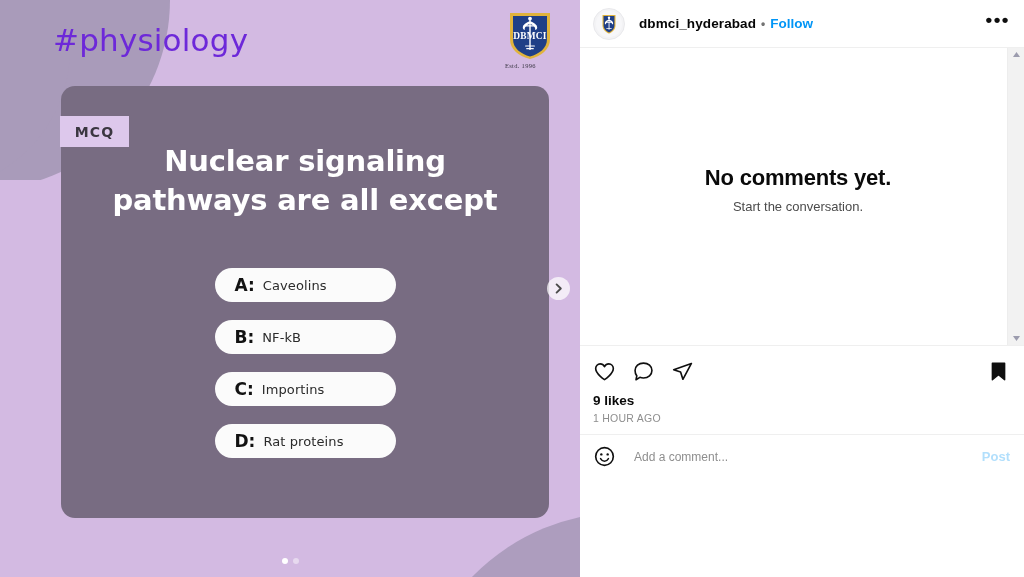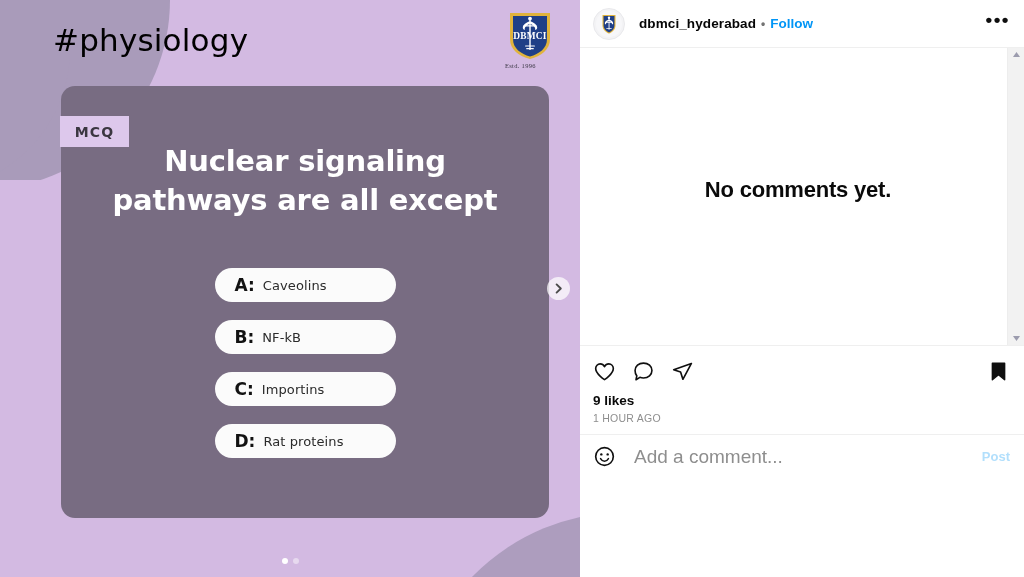--- a/index.html
+++ b/index.html
@@ -73,21 +73,21 @@
     height: 420px;
     background: #d3bae2;
   }
 
   .hashtag {
     position: absolute;
     left: 53px;
     top: 22px;
     font-size: 31px;
     letter-spacing: 0.2px;
-    color: #000000;
+    color: #6d28d9;
     font-weight: 400;
     font-family: "DejaVu Sans", sans-serif;
   }
 
   
   .brand-logo {
     position: absolute;
     left: 505px;
     top: 9px;
     width: 50px;
@@ -375,21 +375,21 @@
     display: flex;
     align-items: center;
     flex: 0 0 auto;
   }
   .emoji-btn svg { display: block; }
   .comment-input {
     flex: 1 1 auto;
     border: none;
     outline: none;
     margin-left: 16px;
-    font-size: 19px;
+    font-size: 12px;
     color: #262626;
     font-family: "Liberation Sans", sans-serif;
     background: transparent;
   }
   .comment-input::placeholder { color: #8e8e8e; }
   .post-btn {
     color: #b2dffc;
     font-size: 13px;
     font-weight: 600;
     cursor: pointer;
@@ -494,20 +494,21 @@
         <span class="username">dbmci_hyderabad</span>
         <span class="sep">•</span>
         <span class="follow-link">Follow</span>
       </div>
       <div class="more-btn">•••</div>
     </div>
 
     <div class="comments-area">
       <div class="empty-state">
         <div class="empty-title">No comments yet.</div>
+        <div class="empty-sub">Start the conversation.</div>
       </div>
 
       <div class="scrollbar">
         <span class="sb-arrow">
           <svg width="9" height="7" viewBox="0 0 9 7">
               <path d="M4.5 1 L8 6 L1 6 Z" fill="#9c9cae"></path>
             </svg>
         </span>
         <span class="sb-arrow">
           <svg width="9" height="7" viewBox="0 0 9 7">

